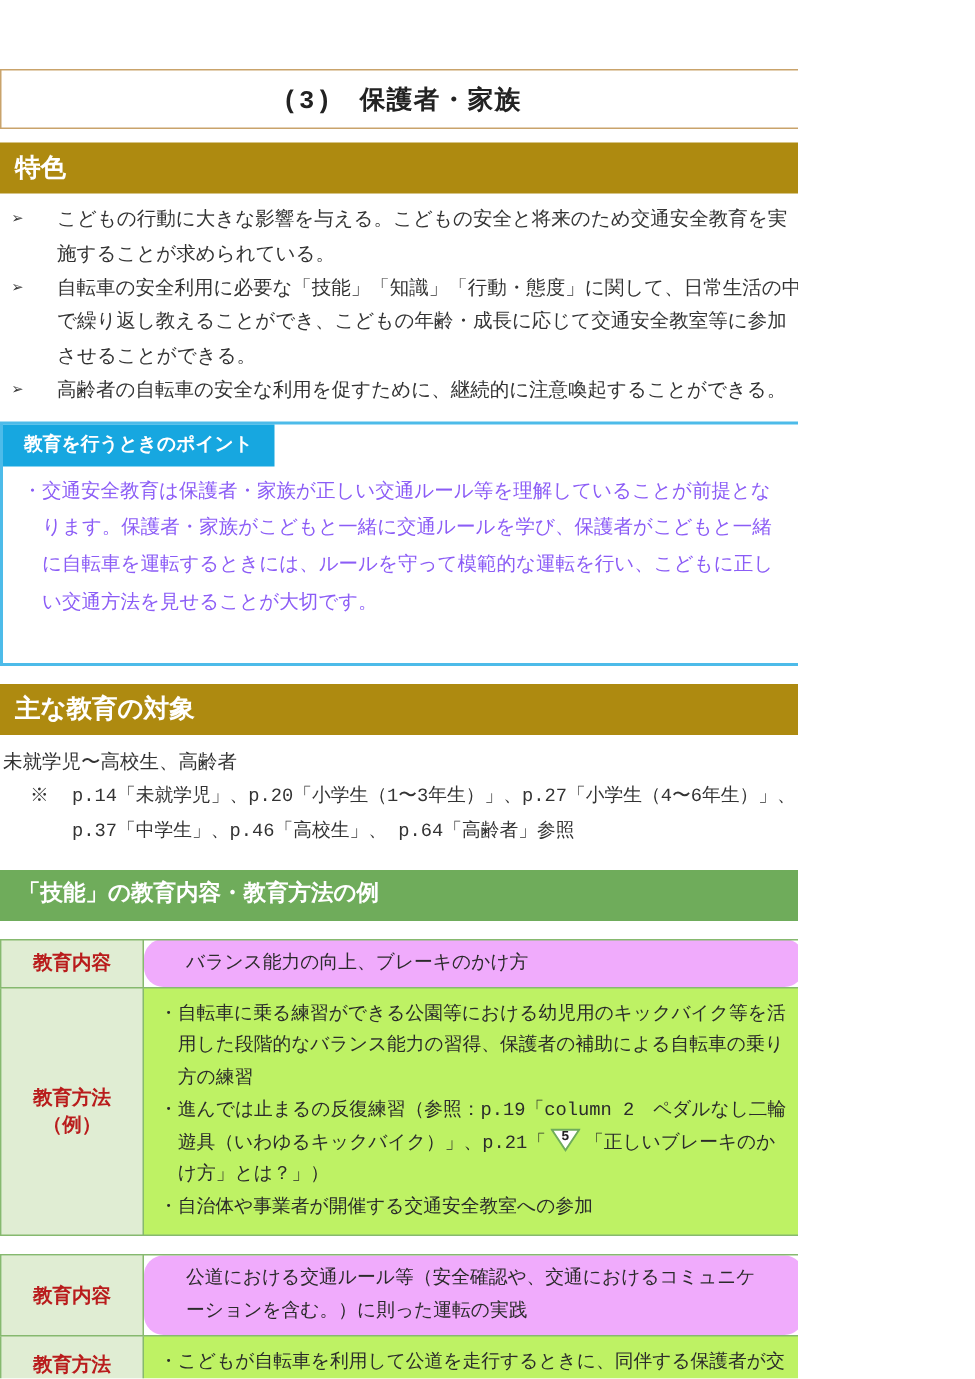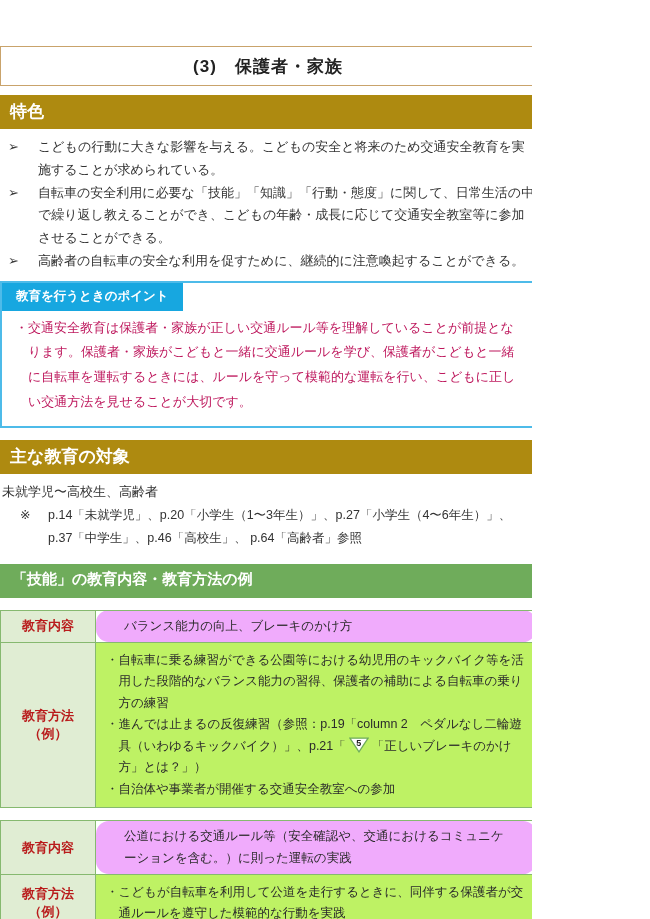--- a/index.html
+++ b/index.html
@@ -7,20 +7,21 @@
     background: #ffffff;
     font-family: "Liberation Sans", "DejaVu Sans", sans-serif;
     color: #333333;
   }
   .page {
     position: relative;
     width: 532px;
     height: 919px;
     background: #ffffff;
     overflow: hidden;
+    font-family: Liberation Mono, monospace;
   }
   .content {
     width: 536px;
     margin: 0 auto;
     padding-top: 46px;
   }
 
   
   .title-box {
     border: 1px solid #C9A36B;
@@ -68,24 +69,24 @@
   }
   .point-tab {
     display: inline-block;
     background: #17A7E0;
     color: #ffffff;
     font-weight: bold;
     font-size: 12.5px;
     padding: 5px 14px 6px;
   }
   .point-body {
-    padding: 5px 13px 12px;
+    padding: 5px 13px 28px;
     font-size: 13px;
     line-height: 1.9;
-    color: #be185d;
+    color: #8b5cf6;
   }
   .hanging { padding-left: 1em; text-indent: -1em; }
 
   
   .target-summary {
     font-size: 13px;
     margin: 9px 2px 3px;
     color: #333333;
   }
   .note {

